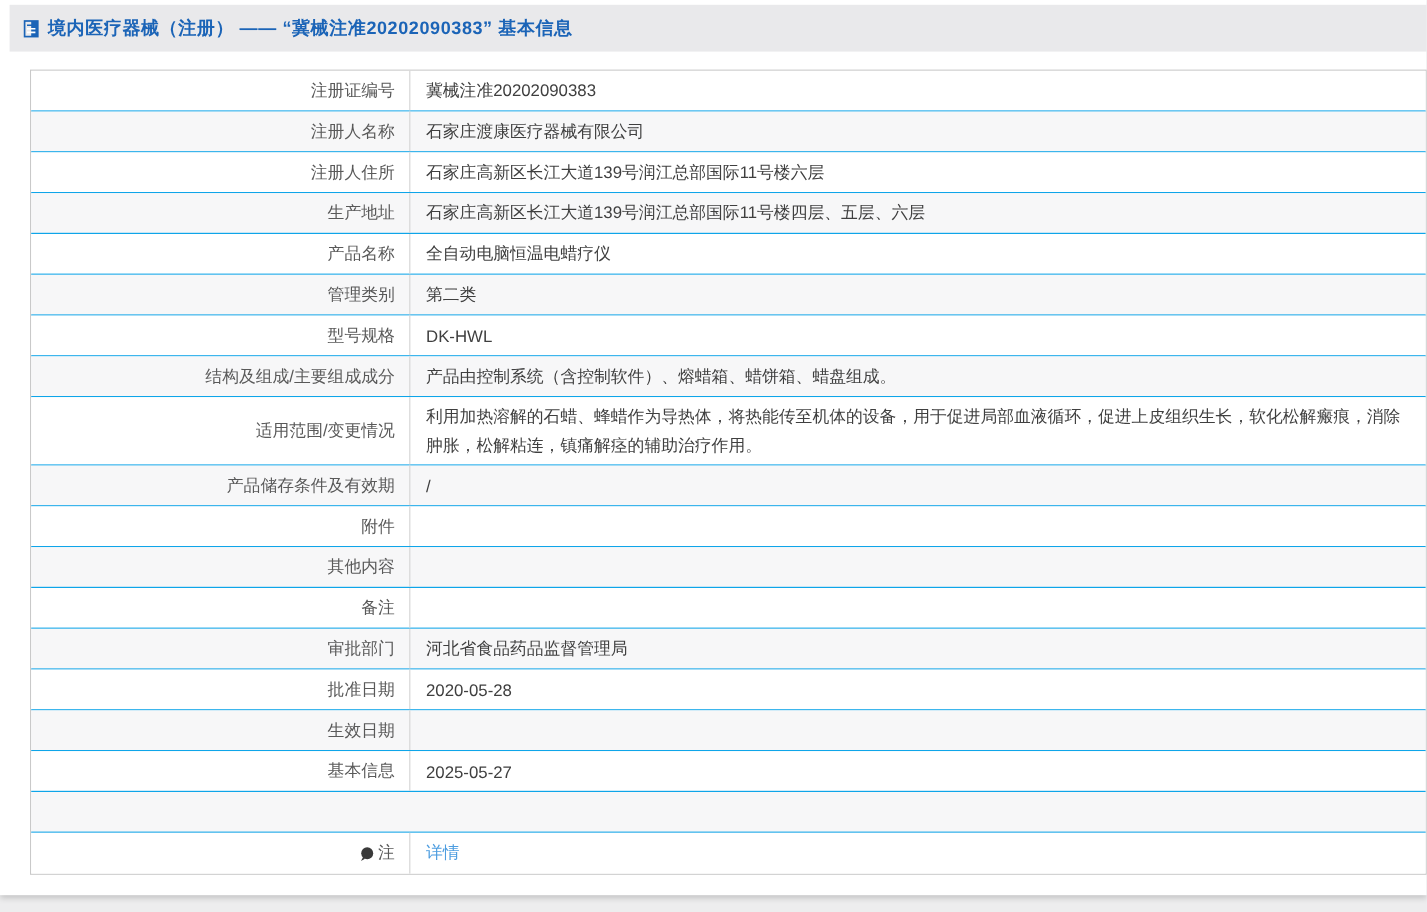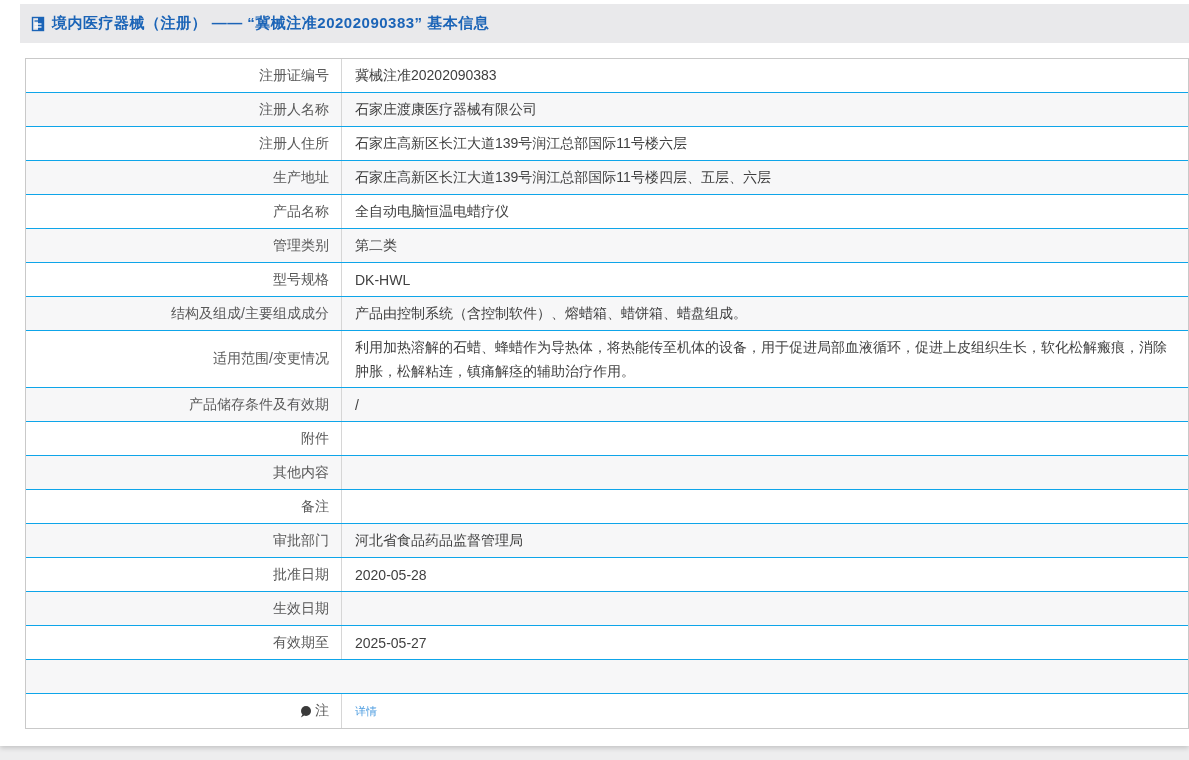--- a/index.html
+++ b/index.html
@@ -10,21 +10,21 @@
     overflow: hidden;
   }
   .card {
     width: 100%;
     height: 746px;
     background: #ffffff;
     box-shadow: 0 2px 5px rgba(0,0,0,0.18);
     padding-top: 4px;
   }
   .header-band {
-    margin-left: 20px;
+    margin-left: 8px;
     height: 39px;
     background: #e9e9eb;
     display: flex;
     align-items: center;
     padding-left: 10px;
   }
   .doc-icon { display: inline-flex; margin-right: 6px; }
   .page-title {
     color: #1b64b7;
     font-size: 15px;
@@ -62,21 +62,21 @@
   .row.row-tall { min-height: 56px; }
   .row.row-tall .cell.value {
     line-height: 24px;
     padding-top: 4px;
     padding-bottom: 4px;
   }
   .note-icon { display: inline-flex; margin-right: 3px; position: relative; top: 1px; }
   a.details-link {
     color: #4d9de0;
     text-decoration: none;
-    font-size: 11px;
+    font-size: 14px;
   }
 </style>
 </head>
 <body>
 
 <div class="card">
 
   <div class="header-band">
     <span class="doc-icon">
       <svg width="16" height="16" viewBox="0 0 16 16">
@@ -166,21 +166,21 @@
       <div class="cell label">批准日期</div>
       <div class="cell value">2020-05-28</div>
     </div>
 
     <div class="row">
       <div class="cell label">生效日期</div>
       <div class="cell value"></div>
     </div>
 
     <div class="row">
-      <div class="cell label">有效期至</div>
+      <div class="cell label">基本信息</div>
       <div class="cell value">2025-05-27</div>
     </div>
 
     <div class="row">
       <div class="cell value"></div>
     </div>
 
     <div class="row">
       <div class="cell label">
         <span class="note-icon">

